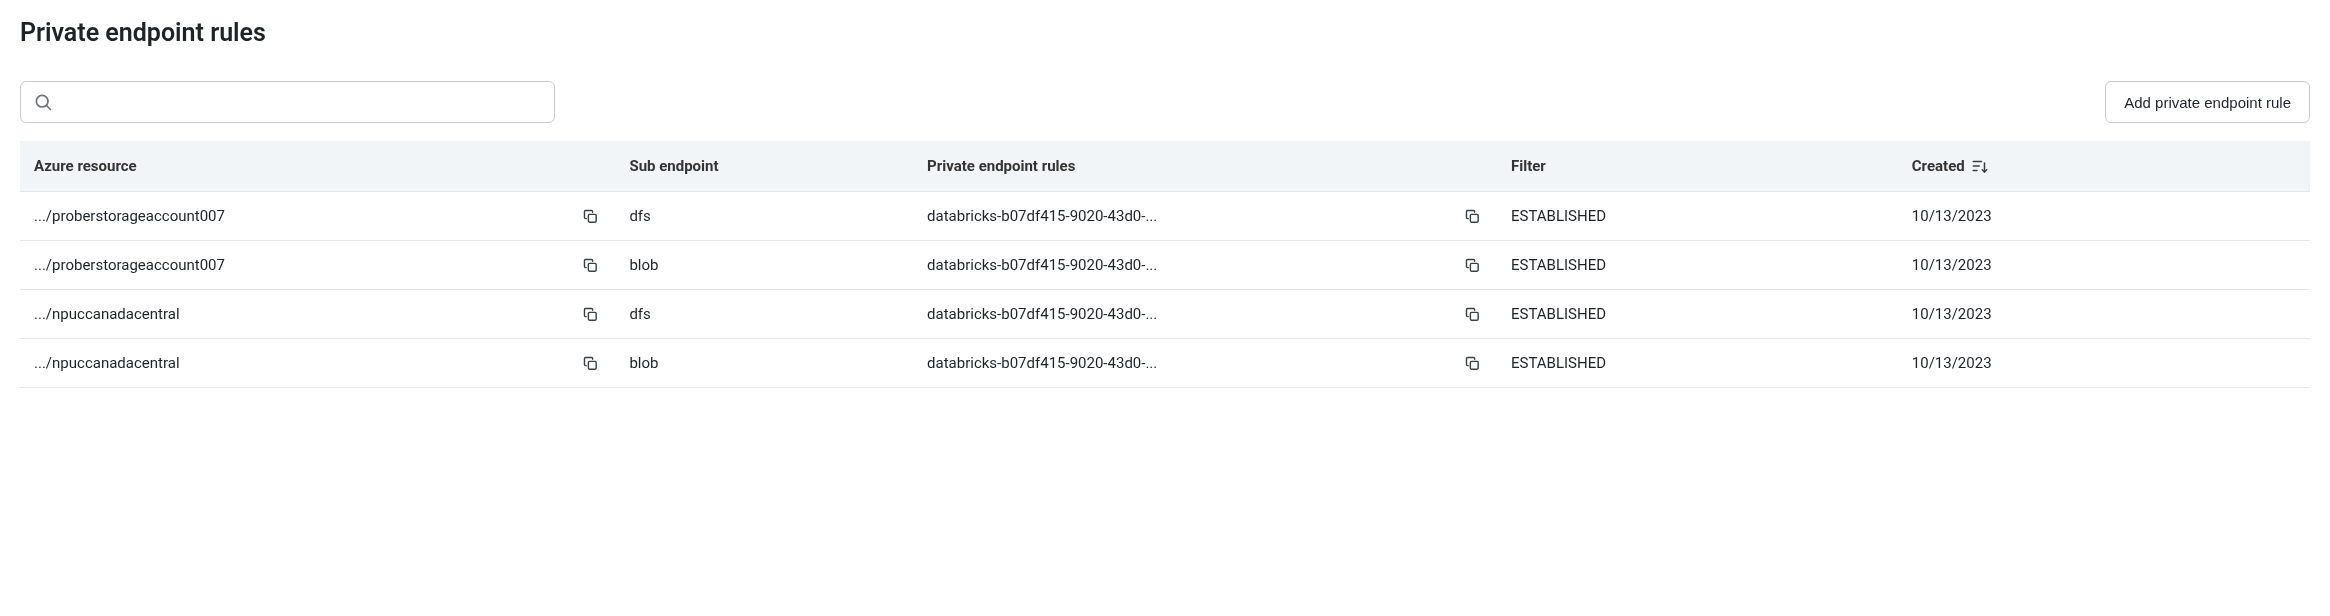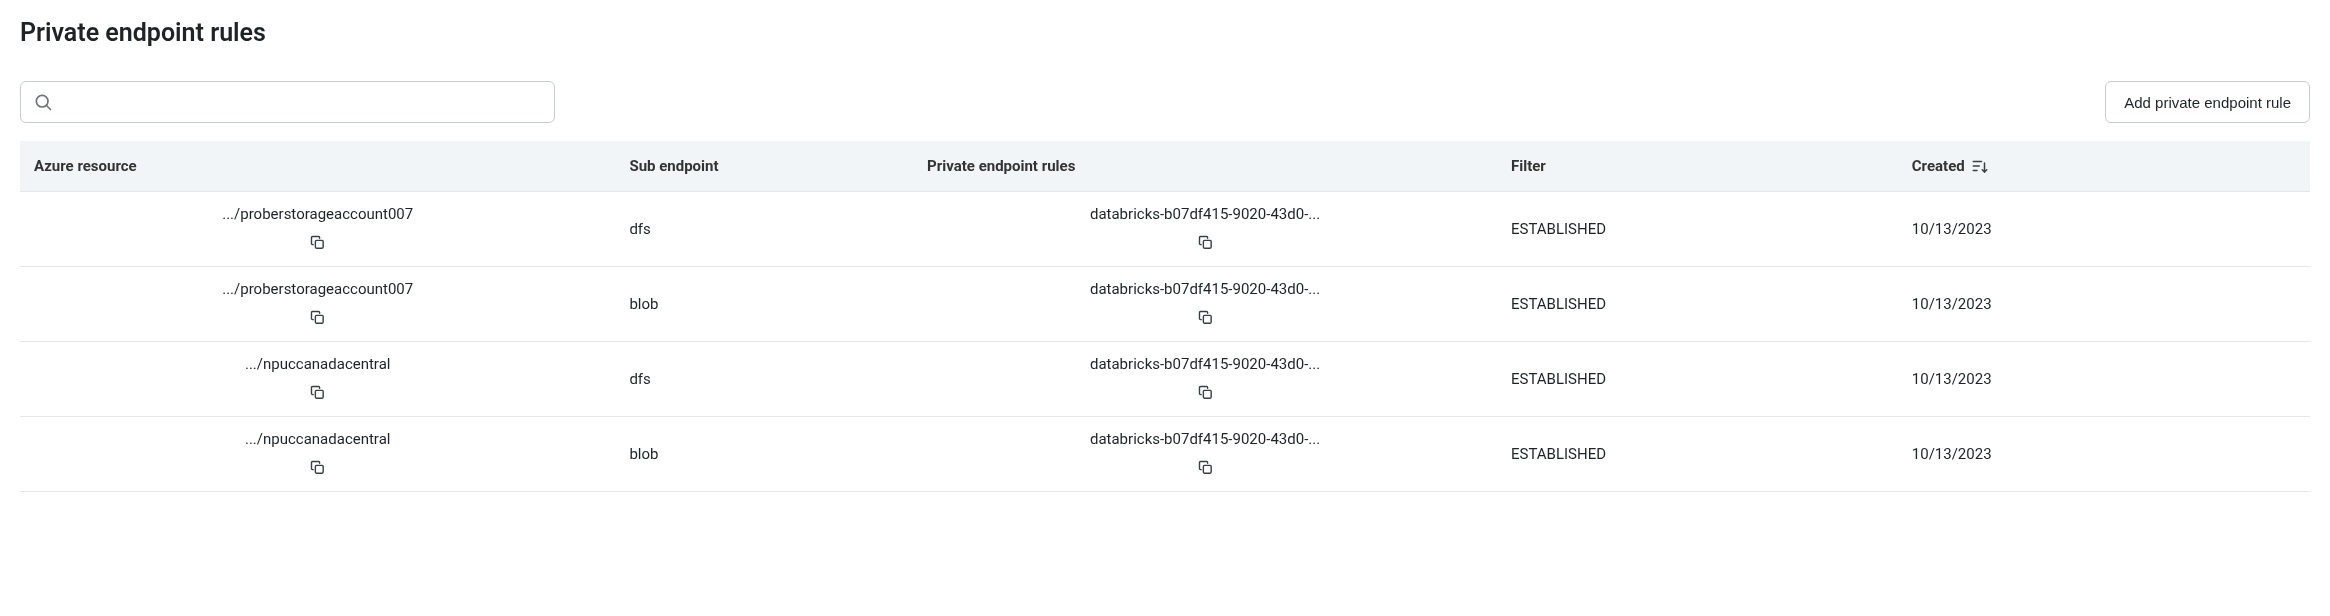--- a/index.html
+++ b/index.html
@@ -76,21 +76,20 @@
     .col-resource { width: 26%; }
     .col-sub { width: 13%; }
     .col-pename { width: 25.5%; }
     .col-status { width: 17.5%; }
     .col-created { width: 18%; }
     .cell-flex {
       display: flex;
       align-items: center;
       gap: 8px;
       min-width: 0;
-      flex-direction: column;
     }
     .txt {
       overflow: hidden;
       text-overflow: ellipsis;
       white-space: nowrap;
       flex: 1 1 auto;
       min-width: 0;
     }
     .copy-btn {
       flex: 0 0 auto;

